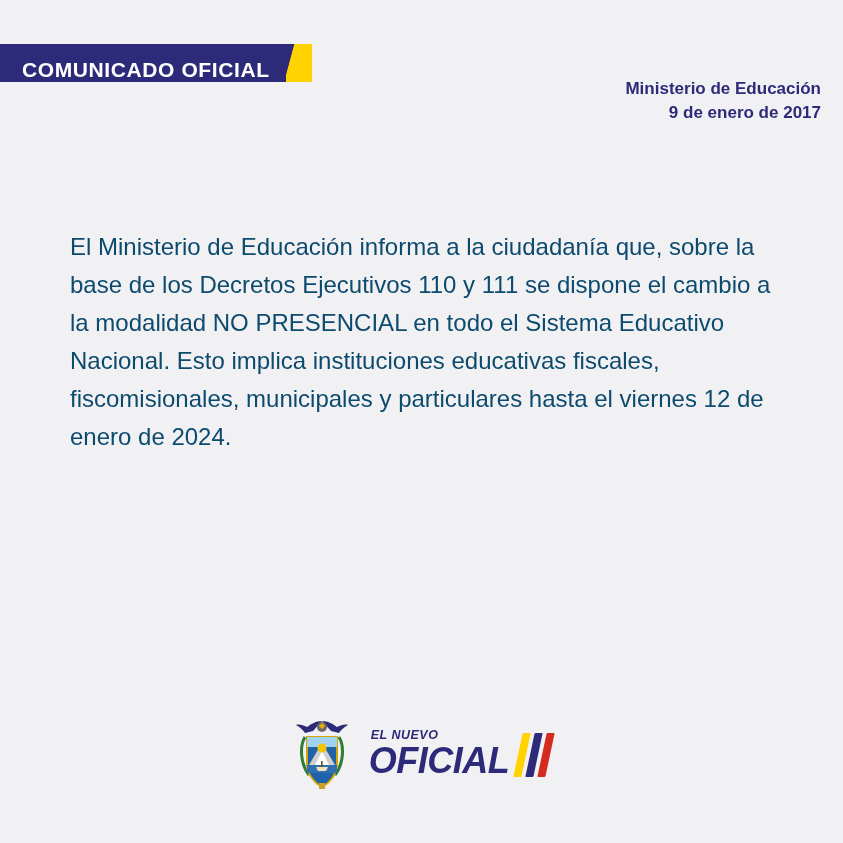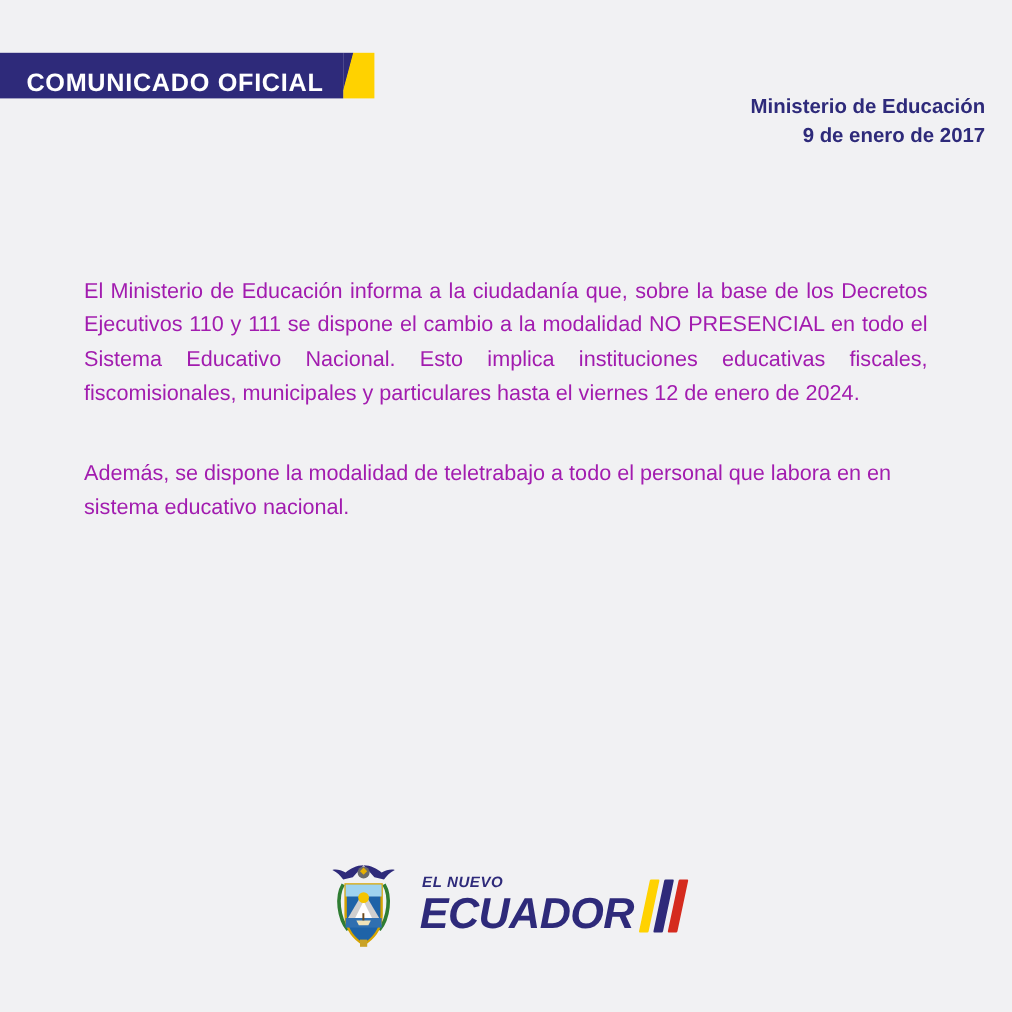--- a/index.html
+++ b/index.html
@@ -69,22 +69,22 @@
   }
 
   
   .content {
     position: absolute;
     left: 70px;
     right: 70px;
     top: 228px;
   }
   .para {
-    color: #a21caf;
-    font-size: 18px;
+    color: #0c4a6e;
+    font-size: 24px;
     line-height: 1.58;
     text-align: justify;
     text-justify: inter-word;
     margin: 0 0 38px 0;
   }
   .para:last-child {
     margin-bottom: 0;
     text-align: left;
   }
 
@@ -156,21 +156,20 @@
       <div class="badge-slash"></div>
     </div>
     <div class="header-right">
       <div>Ministerio de Educación</div>
       <div>9 de enero de 2017</div>
     </div>
   </div>
 
   <div class="content">
     <p class="para">El Ministerio de Educación informa a la ciudadanía que, sobre la base de los Decretos Ejecutivos 110 y 111 se dispone el cambio a la modalidad NO PRESENCIAL en todo el Sistema Educativo Nacional. Esto implica instituciones educativas fiscales, fiscomisionales, municipales y particulares hasta el viernes 12 de enero de 2024.</p>
-    <p class="para">Además, se dispone la modalidad de teletrabajo a todo el personal que labora en en sistema educativo nacional.</p>
   </div>
 
   <div class="footer">
 
     <div class="shield">
       <svg viewBox="0 0 58 74" width="58" height="74" aria-hidden="true">
 
         <path d="M29 4 C23 4 18 7 14 10 C10 8 6 7 3 8 C7 10 10 13 12 16 L20 14 Z" fill="#2e2a7a"></path>
         <path d="M29 4 C35 4 40 7 44 10 C48 8 52 7 55 8 C51 10 48 13 46 16 L38 14 Z" fill="#2e2a7a"></path>
         <ellipse cx="29" cy="10" rx="5" ry="5" fill="#6b6b6b"></ellipse>
@@ -191,21 +190,21 @@
         <path d="M23 50 h12 l-2 4 h-8 z" fill="#f0e3b8"></path>
         <rect x="28" y="44" width="1.6" height="6" fill="#6b4a1d"></rect>
 
         <rect x="26" y="66" width="6" height="6" fill="#c9a227"></rect>
       </svg>
     </div>
 
     <div class="brand">
       <div class="brand-text">
         <div class="brand-small">EL NUEVO</div>
-        <div class="brand-big">ECUADOR</div>
+        <div class="brand-big">OFICIAL</div>
       </div>
       <div class="flag-bars">
         <i style="background:#ffd200"></i>
         <i style="background:#2e2a7a"></i>
         <i style="background:#d52b1e"></i>
       </div>
     </div>
 
   </div>
 

